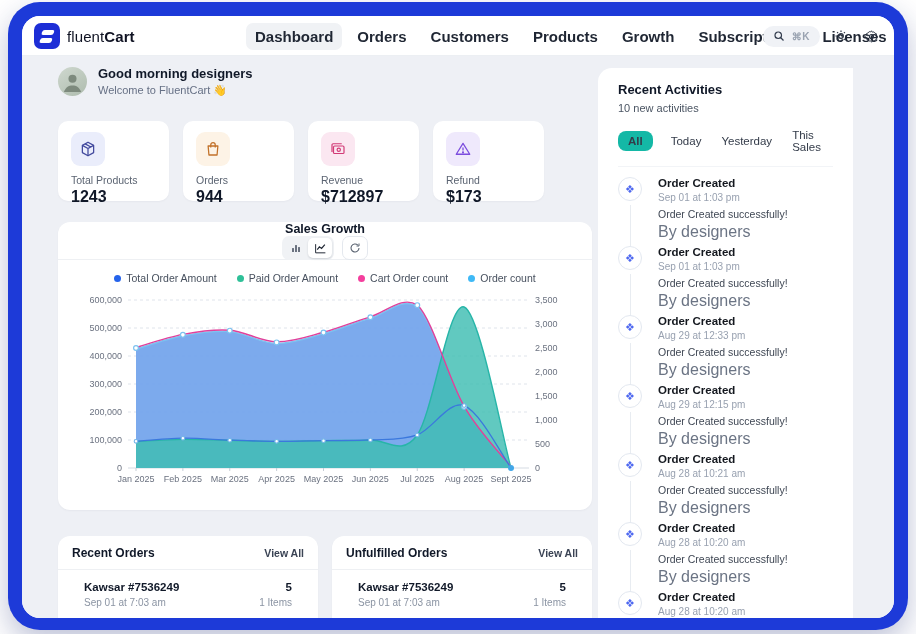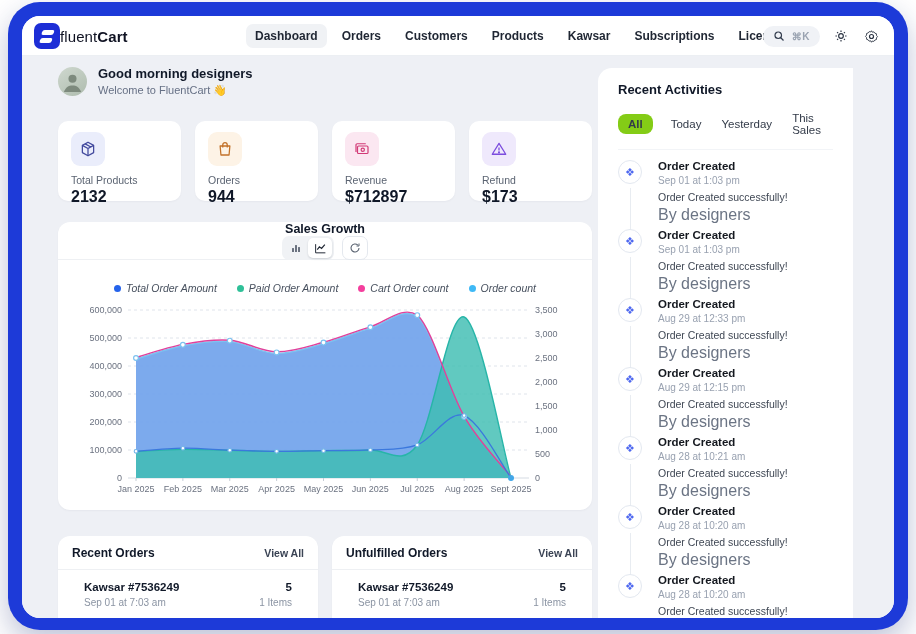--- a/index.html
+++ b/index.html
@@ -2,81 +2,81 @@
 <html><head>
 <meta charset="utf-8">
 <style>
   * { margin:0; padding:0; box-sizing:border-box; }
   body { width:916px; height:634px; background:#ffffff; font-family:"Liberation Sans", sans-serif; position:relative; overflow:hidden; }
   .device { position:absolute; left:8px; top:2px; width:900px; height:628px; background:#1d3ad8; border-radius:32px; box-shadow:0 12px 30px rgba(20,35,110,.28); }
   .screen { position:absolute; left:14px; top:14px; width:872px; height:602px; background:#ffffff; border-radius:18px; overflow:hidden; }
 
   
   .navbar { position:absolute; left:0; top:0; width:100%; height:40px; background:#fff; border-bottom:1px solid #eceff3; }
-  .brand { position:absolute; left:12px; top:7px; display:flex; align-items:center; }
+  .brand { position:absolute; left:12px; top:7px; display:flex; align-items:center; gap:7px; }
   .logo { width:26px; height:26px; background:#1d2ed6; border-radius:7px; position:relative; overflow:hidden; }
   .logo .bar { position:absolute; width:12px; height:4.5px; background:#fff; border-radius:2px; transform:skewX(-20deg); }
   .logo .bar.b1 { left:8px; top:7px; }
   .logo .bar.b2 { left:6px; top:14.5px; }
   .brand-text { font-size:15px; color:#0f1222; letter-spacing:.1px; }
   .brand-text .light { font-weight:500; }
   .brand-text .bold { font-weight:800; }
   .nav-menu { position:absolute; left:224px; top:0; height:40px; display:flex; align-items:center; gap:6px; }
-  .nav-item { font-size:12px; font-weight:600; color:#1f2633; padding:5px 9px; border-radius:7px; cursor:pointer; white-space:nowrap; }
+  .nav-item { font-size:15px; font-weight:600; color:#1f2633; padding:5px 9px; border-radius:7px; cursor:pointer; white-space:nowrap; }
   .nav-item.active { background:#f0f2f5; }
   .nav-right { position:absolute; right:14px; top:0; height:40px; display:flex; align-items:center; gap:12px; }
   .search-pill { display:flex; align-items:center; gap:6px; background:#f0f2f6; border-radius:14px; padding:4px 10px; }
   .search-shortcut { font-size:10px; color:#9aa3b1; font-weight:600; letter-spacing:.5px; }
   .icon-btn { display:flex; align-items:center; justify-content:center; width:18px; height:18px; }
 
   
   .content { position:absolute; left:0; top:40px; width:872px; height:562px; background:#eef0f5; }
 
   .greeting { position:absolute; left:36px; top:10px; display:flex; align-items:center; gap:11px;justify-content:space-between; }
   .avatar { width:29px; height:29px; border-radius:50%; background:linear-gradient(145deg,#cfd8cf,#aebcae); overflow:hidden; position:relative; }
   .avatar svg { position:absolute; left:3px; top:4px; }
   .greet-title { font-size:13px; font-weight:700; color:#101828; }
   .greet-sub { font-size:11px; color:#667085; margin-top:3px; }
 
   .stats-row { position:absolute; left:36px; top:65px; width:534px; display:flex; gap:14px; }
-  .stat-card { width:123px; height:80px; background:#fff; border-radius:10px; padding:11px 13px; box-shadow:0 1px 2px rgba(16,24,40,.04); }
+  .stat-card { width:111px; height:80px; background:#fff; border-radius:10px; padding:11px 13px; box-shadow:0 1px 2px rgba(16,24,40,.04); }
   .stat-icon { width:34px; height:34px; border-radius:9px; display:flex; align-items:center; justify-content:center; }
   .stat-label { font-size:10.5px; color:#5b6472; margin-top:8px; }
   .stat-value { font-size:16px; font-weight:800; color:#101828; margin-top:2px; }
 
   .chart-card { position:absolute; left:36px; top:166px; width:534px; height:288px; background:#fff; border-radius:12px; box-shadow:0 1px 2px rgba(16,24,40,.04); }
   .chart-header { height:38px; display:flex; align-items:center; justify-content:space-between; padding:0 15px; border-bottom:1px solid #eef0f3;flex-direction:column; }
   .chart-title { font-size:12.5px; font-weight:700; color:#101828; }
   .chart-tools { display:flex; align-items:center; gap:8px; }
   .seg { display:flex; background:#f0f2f5; border-radius:7px; padding:2px; }
   .seg-btn { width:24px; height:20px; display:flex; align-items:center; justify-content:center; border-radius:5px; cursor:pointer; }
   .seg-btn.active { background:#fff; box-shadow:0 1px 2px rgba(16,24,40,.15); }
   .tool-btn { width:26px; height:24px; border:1px solid #e4e8ee; border-radius:7px; display:flex; align-items:center; justify-content:center; cursor:pointer; background:#fff; }
-  .legend-row { margin-top:22px; display:flex; justify-content:center; gap:20px;font-style:italic; }
+  .legend-row { margin-top:12px; display:flex; justify-content:center; gap:20px; }
   .legend-item { display:flex; align-items:center; gap:5px; font-size:10.5px; color:#47505e; }
   .legend-dot { width:7px; height:7px; border-radius:50%; }
 
   .orders-row { position:absolute; left:36px; top:480px; width:534px; display:flex; gap:14px; }
   .order-card { width:260px; height:150px; background:#fff; border-radius:12px 12px 0 0; box-shadow:0 1px 2px rgba(16,24,40,.04); }
   .order-head { height:34px; display:flex; align-items:center; justify-content:space-between; padding:0 14px; border-bottom:1px solid #eef0f3; }
   .order-title { font-size:12px; font-weight:700; color:#101828; }
   .view-all { font-size:10.5px; font-weight:600; color:#3a4354; cursor:pointer; }
   .order-line { display:flex; align-items:flex-end; justify-content:space-between; padding:11px 26px; }
   .o-name { font-size:11.5px; font-weight:700; color:#101828; }
   .o-time { font-size:10px; color:#8b94a3; margin-top:4px; }
   .o-qty { font-size:11.5px; font-weight:700; color:#101828; text-align:right; }
   .o-items { font-size:10px; color:#8b94a3; margin-top:4px; text-align:right; }
 
   
   .activities { position:absolute; left:576px; top:12px; width:255px; height:550px; background:#fff; border-radius:14px 0 0 0; padding:14px 20px 0 20px; overflow:hidden; }
   .act-title { font-size:13px; font-weight:700; color:#101828; }
   .act-sub { font-size:11px; color:#4b5563; margin-top:5px; }
   .act-tabs { display:flex; align-items:center; gap:16px; margin-top:11px; padding-bottom:9px; border-bottom:1px solid #f2f4f7; }
   .act-tab { font-size:11.5px; font-weight:500; color:#333b49; cursor:pointer; padding:4px 2px; border-radius:8px; }
-  .act-tab.active { background:#84cc16; font-weight:700; padding:4px 10px; }
+  .act-tab.active { background:#14b8a6; font-weight:700; padding:4px 10px; }
   .act-list { margin-top:10px; }
   .act-item { position:relative; display:flex; gap:16px; height:69px; }
   .act-rail { width:24px; position:relative; flex:none; }
   .act-rail .line { position:absolute; left:11.5px; top:28px; bottom:-4px; width:1px; background:#e8ecf1; }
   .act-item:last-child .act-rail .line { display:none; }
   .act-ico { width:24px; height:24px; border-radius:50%; border:1px solid #e3e8f0; background:#fff; display:flex; align-items:center; justify-content:center; color:#4e68f0; font-size:11px; line-height:1; }
   .a-title { font-size:11.5px; font-weight:700; color:#14181f; }
   .a-time { font-size:10px; color:#98a1b0; margin-top:2.5px; }
   .a-desc { font-size:10.5px; color:#3f4754; margin-top:5px; }
   .a-by { font-size:16px; color:#6b7484; margin-top:3px; }
@@ -95,21 +95,21 @@
           <div class="bar b1"></div>
             <div class="bar b2"></div>
         </div>
         <div class="brand-text"><span class="light">fluent</span><span class="bold">Cart</span></div>
       </div>
       <div class="nav-menu" id="navMenu">
           <span class="nav-item active">Dashboard</span>
           <span class="nav-item">Orders</span>
           <span class="nav-item">Customers</span>
           <span class="nav-item">Products</span>
-          <span class="nav-item">Kawsar</span>
+          <span class="nav-item">Growth</span>
           <span class="nav-item">Subscriptions</span>
           <span class="nav-item">Licenses</span>
         </div>
       <div class="nav-right">
         <div class="search-pill">
           <span class="icon-btn" style="width:13px;height:13px;">
             <svg width="12" height="12" viewBox="0 0 24 24" fill="none" stroke="#333d4e" stroke-width="2.4">
                 <circle cx="10.5" cy="10.5" r="6.5"></circle>
                 <line x1="15.5" y1="15.5" x2="21" y2="21"></line>
               </svg>
@@ -155,21 +155,21 @@
 
       <div class="stats-row" id="statsRow">
           <div class="stat-card">
             <div class="stat-icon" style="background: rgb(234, 237, 251);">
               <svg width="18" height="18" viewBox="0 0 24 24" fill="none" stroke="#434a9e" stroke-width="1.7" stroke-linejoin="round">
                 <path d="M12 3l7.5 4.2v9.6L12 21l-7.5-4.2V7.2z"></path>
                 <path d="M4.5 7.2L12 11.4l7.5-4.2M12 11.4V21M8.2 5.1l7.6 4.2"></path>
               </svg>
             </div>
             <div class="stat-label">Total Products</div>
-            <div class="stat-value">2132</div>
+            <div class="stat-value">1243</div>
           </div>
           <div class="stat-card">
             <div class="stat-icon" style="background: rgb(253, 243, 230);">
               <svg width="18" height="18" viewBox="0 0 24 24" fill="none" stroke="#c2722a" stroke-width="1.7" stroke-linejoin="round">
                 <path d="M5.5 8h13l-1.1 12h-10.8z"></path>
                 <path d="M9 10V6.5a3 3 0 0 1 6 0V10"></path>
               </svg>
             </div>
             <div class="stat-label">Orders</div>
             <div class="stat-value">944</div>
@@ -340,20 +340,21 @@
               <div>
                 <div class="o-qty">5</div>
                 <div class="o-items">1 Items</div>
               </div>
             </div>
           </div>
         </div>
 
       <div class="activities">
         <div class="act-title">Recent Activities</div>
+        <div class="act-sub">10 new activities</div>
         <div class="act-tabs" id="actTabs">
             <span class="act-tab active">All</span>
             <span class="act-tab">Today</span>
             <span class="act-tab">Yesterday</span>
             <span class="act-tab">This Sales</span>
           </div>
         <div class="act-list" id="actList">
             <div class="act-item">
               <div class="act-rail">
                 <div class="act-ico">❖</div>

